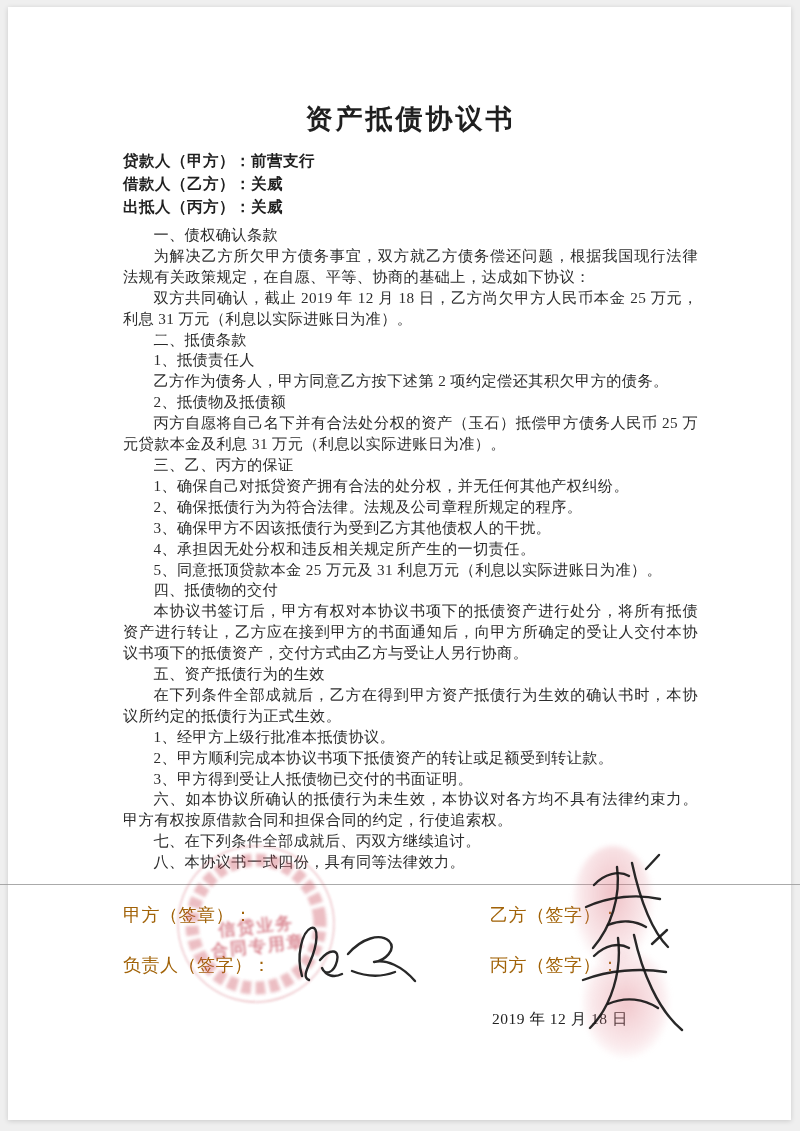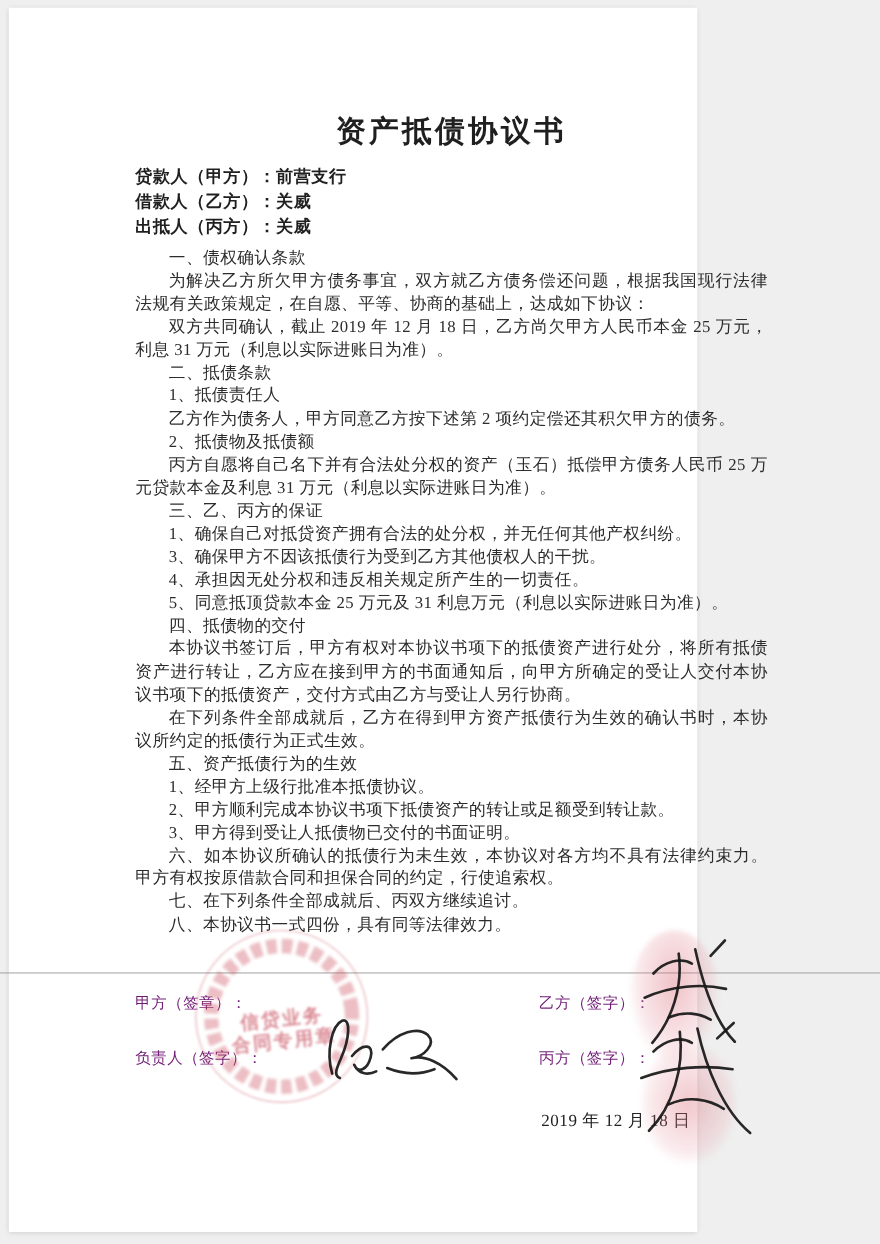--- a/index.html
+++ b/index.html
@@ -4,21 +4,21 @@
 <style>
   html,body{margin:0;padding:0;}
   body{
     width:800px;height:1131px;
     background:#efefef;
     font-family:"Liberation Serif","DejaVu Serif",serif;
     overflow:hidden;
   }
   .canvas{position:relative;width:800px;height:1131px;background:#efefef;overflow:hidden;}
   .page{
-    position:absolute;left:8px;top:7px;width:626px;height:1113px;
+    position:absolute;left:8px;top:7px;width:783px;height:1113px;
     background:#ffffff;
     box-shadow:0 1px 5px rgba(0,0,0,0.16);
   }
   .content{position:absolute;left:115px;top:0;width:575px;}
   .doc-title{
     margin:94px 0 12px 0;
     text-align:center;
     font-size:27px;font-weight:bold;color:#1f1f1f;
     letter-spacing:3px;
   }
@@ -30,21 +30,21 @@
   .para{
     margin:0;
     font-size:15.2px;color:#2c2c2c;
     line-height:20.9px;
     text-indent:2em;
     text-align:justify;
     letter-spacing:0.4px;
   }
   .sig-label{
     position:absolute;
-    font-size:14px;color:#701a75;letter-spacing:0.5px;white-space:nowrap;
+    font-size:18px;color:#a16207;letter-spacing:0.5px;white-space:nowrap;
   }
   .sig-date{
     position:absolute;left:484px;top:1002px;
     font-size:15.5px;color:#222;letter-spacing:0.5px;
   }
   .fold-line{
     position:absolute;left:0;top:884px;width:800px;height:1px;
     background:#9b9b9b;opacity:0.85;
   }
   .fingerprint{
@@ -84,27 +84,28 @@
           <p class="para">一、债权确认条款</p>
           <p class="para">为解决乙方所欠甲方债务事宜，双方就乙方债务偿还问题，根据我国现行法律法规有关政策规定，在自愿、平等、协商的基础上，达成如下协议：</p>
           <p class="para">双方共同确认，截止 2019 年 12 月 18 日，乙方尚欠甲方人民币本金 25 万元，利息 31 万元（利息以实际进账日为准）。</p>
           <p class="para">二、抵债条款</p>
           <p class="para">1、抵债责任人</p>
           <p class="para">乙方作为债务人，甲方同意乙方按下述第 2 项约定偿还其积欠甲方的债务。</p>
           <p class="para">2、抵债物及抵债额</p>
           <p class="para">丙方自愿将自己名下并有合法处分权的资产（玉石）抵偿甲方债务人民币 25 万元贷款本金及利息 31 万元（利息以实际进账日为准）。</p>
           <p class="para">三、乙、丙方的保证</p>
           <p class="para">1、确保自己对抵贷资产拥有合法的处分权，并无任何其他产权纠纷。</p>
+          <p class="para">2、确保抵债行为为符合法律。法规及公司章程所规定的程序。</p>
           <p class="para">3、确保甲方不因该抵债行为受到乙方其他债权人的干扰。</p>
           <p class="para">4、承担因无处分权和违反相关规定所产生的一切责任。</p>
           <p class="para">5、同意抵顶贷款本金 25 万元及 31 利息万元（利息以实际进账日为准）。</p>
           <p class="para">四、抵债物的交付</p>
           <p class="para">本协议书签订后，甲方有权对本协议书项下的抵债资产进行处分，将所有抵债资产进行转让，乙方应在接到甲方的书面通知后，向甲方所确定的受让人交付本协议书项下的抵债资产，交付方式由乙方与受让人另行协商。</p>
+          <p class="para">五、资产抵债行为的生效</p>
           <p class="para">在下列条件全部成就后，乙方在得到甲方资产抵债行为生效的确认书时，本协议所约定的抵债行为正式生效。</p>
-          <p class="para">五、资产抵债行为的生效</p>
           <p class="para">1、经甲方上级行批准本抵债协议。</p>
           <p class="para">2、甲方顺利完成本协议书项下抵债资产的转让或足额受到转让款。</p>
           <p class="para">3、甲方得到受让人抵债物已交付的书面证明。</p>
           <p class="para">六、如本协议所确认的抵债行为未生效，本协议对各方均不具有法律约束力。甲方有权按原借款合同和担保合同的约定，行使追索权。</p>
           <p class="para">七、在下列条件全部成就后、丙双方继续追讨。</p>
           <p class="para">八、本协议书一式四份，具有同等法律效力。</p>
         </div>
     </div>
 
     <div class="sig-label" style="left:115px;top:896px;">甲方（签章）：</div>

